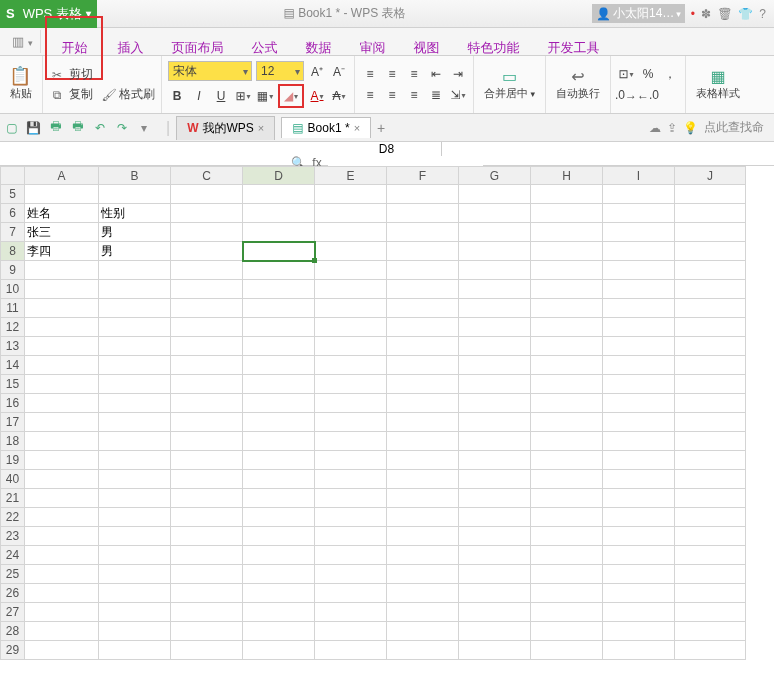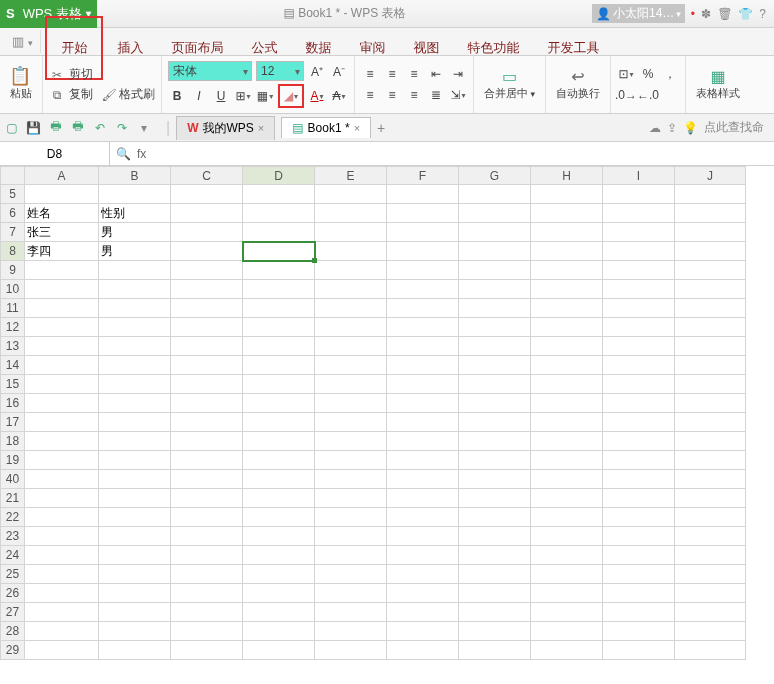--- a/index.html
+++ b/index.html
@@ -4,43 +4,43 @@
 <style>
 * { box-sizing: border-box; margin: 0; padding: 0; font-family: "Microsoft YaHei", sans-serif; }
 body { background: #fff; width: 774px; height: 684px; overflow: hidden; user-select: none; }
 .titlebar { height: 28px; background: linear-gradient(#f8f8f8,#ececec); display: flex; align-items: center; font-size: 12px; color: #555; border-bottom: 1px solid #d0d0d0; }
 .logo { background: #3ea33e; color: #fff; padding: 0 6px; height: 28px; display: flex; align-items: center; font-weight: bold; font-size: 13px; }
 .logo .text { margin-left: 8px; font-weight: normal; }
 .title-center { flex: 1; text-align: center; color: #888; }
 .title-right { display: flex; align-items: center; gap: 6px; padding-right: 8px; color: #888; }
 .user-box { background: #c5c5c5; color: #fff; padding: 1px 4px; display: flex; align-items: center; gap: 2px; }
 .menubar { height: 28px; background: #f5f5f5; display: flex; align-items: center; padding: 0 4px; font-size: 13px; border-bottom: 1px solid #d0d0d0; }
-.menu-item { padding: 21px 14px; color: #7f1d1d; cursor: pointer; margin-top: 13px; }
+.menu-item { padding: 21px 14px; color: #a21caf; cursor: pointer; margin-top: 13px; }
 .highlight-red { border: 2px solid #e03030; }
 .menu-file { color: #888; padding: 4px 8px; border-right: 1px solid #ddd; margin-right: 4px; cursor: pointer; }
 .ribbon { height: 58px; background: #fafafa; border-bottom: 1px solid #d0d0d0; display: flex; align-items: center; font-size: 12px; color: #444; }
 .rgroup { display: flex; flex-direction: column; justify-content: center; padding: 2px 6px; border-right: 1px solid #e0e0e0; height: 100%; gap: 3px; }
 .rrow { display: flex; align-items: center; gap: 4px; }
 .icon { width: 16px; height: 16px; display: inline-flex; align-items: center; justify-content: center; font-size: 12px; color: #666; }
 .btn-big { display: flex; flex-direction: column; align-items: center; gap: 2px; padding: 2px 4px; cursor: pointer; font-size: 11px; }
-.select { border: 1px solid #bbb; background: #5eead4; height: 20px; font-size: 12px; display: flex; align-items: center; padding: 0 16px 0 4px; position: relative; }
+.select { border: 1px solid #bbb; background: #fde047; height: 20px; font-size: 12px; display: flex; align-items: center; padding: 0 16px 0 4px; position: relative; }
 .select::after { content: "▾"; position: absolute; right: 3px; color: #666; font-size: 10px; }
 .font-sel { width: 84px; }
 .size-sel { width: 48px; }
 .fmtbtn { width: 18px; height: 18px; border: 1px solid transparent; display: inline-flex; align-items: center; justify-content: center; font-size: 12px; cursor: pointer; }
 .drop::after { content: "▾"; font-size: 8px; margin-left: 1px; color: #666; }
 .fill-btn { border: 2px solid #e03030; padding: 1px 2px; }
 .doctabs { height: 28px; background: #f2f2f2; border-bottom: 1px solid #d0d0d0; display: flex; align-items: center; padding: 0 4px; gap: 6px; }
 .qat { display: flex; gap: 6px; align-items: center; padding-right: 8px; }
 .qat .icon { color: #4a7; cursor: pointer; }
 .doc-tab { background: #fff; border: 1px solid #c0c0c0; border-bottom: none; padding: 3px 10px; font-size: 12px; display: flex; align-items: center; gap: 4px; cursor: pointer; }
 .doc-tab.inactive { background: #e6e6e6; }
 .tab-close { font-size: 11px; color: #888; cursor: pointer; }
 .doctabs-right { margin-left: auto; display: flex; align-items: center; gap: 6px; color: #888; font-size: 12px; padding-right: 6px; }
-.namebar { height: 24px; display: flex; align-items: center; border-bottom: 1px solid #d0d0d0; }
+.namebar { height: 24px; display: flex; align-items: center; border-bottom: 1px solid #d0d0d0; flex-direction: column; }
 .namebox { width: 110px; border-right: 1px solid #ccc; padding: 0 6px; font-size: 12px; display: flex; justify-content: center; align-items: center; height: 100%; }
 .fxbar { flex: 1; display: flex; align-items: center; gap: 6px; padding: 0 6px; font-size: 12px; color: #666; }
 .grid-wrap { height: 494px; overflow: auto; position: relative; }
 table.sheet { border-collapse: collapse; font-size: 12px; }
 table.sheet th, table.sheet td { border: 1px solid #d4d4d4; background: #fff; }
 table.sheet th { background: #f0f0f0; font-weight: normal; color: #555; text-align: center; }
 .rowhdr { width: 24px; text-align: center; background: #f0f0f0; color: #555; }
 .colhdr { height: 18px; }
 td.cell { width: 71px; height: 19px; padding: 0 2px; text-align: left; vertical-align: middle; }
 .col-A { width: 74px; } .col-B { width: 72px; } .col-C { width: 72px; }

